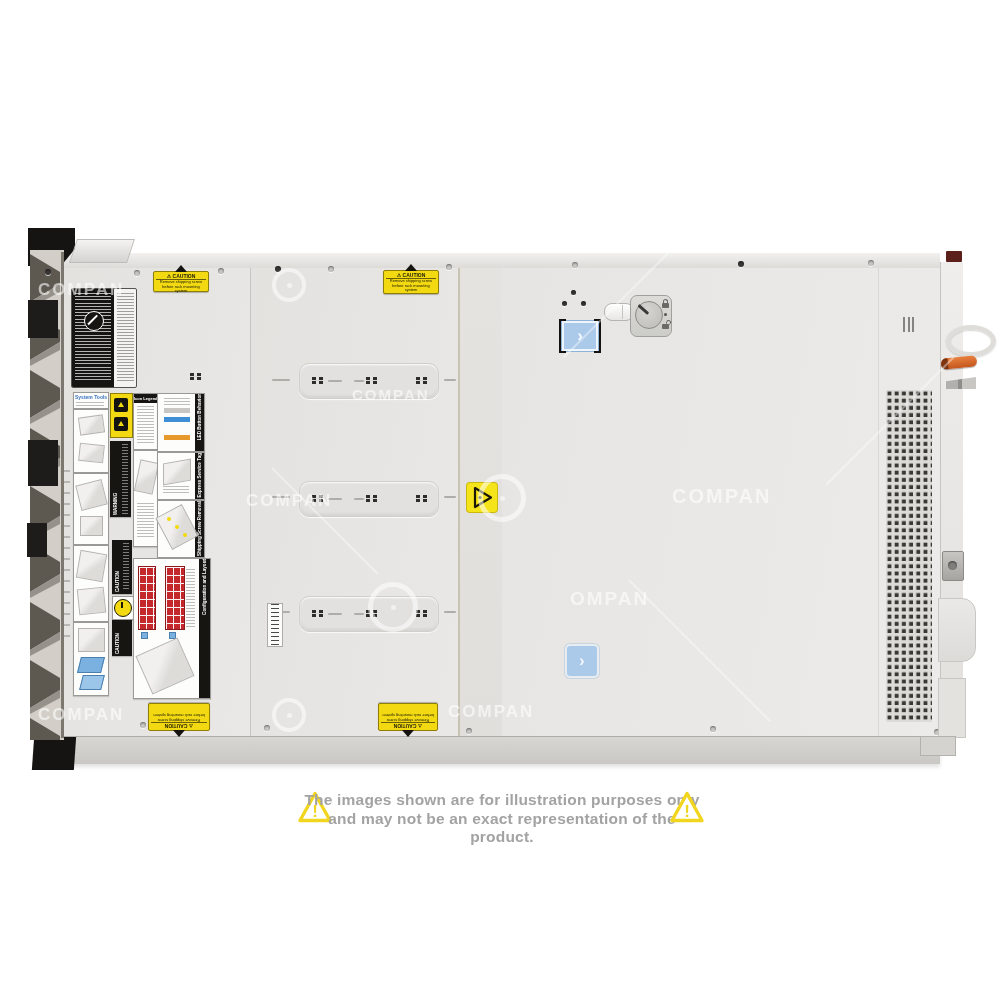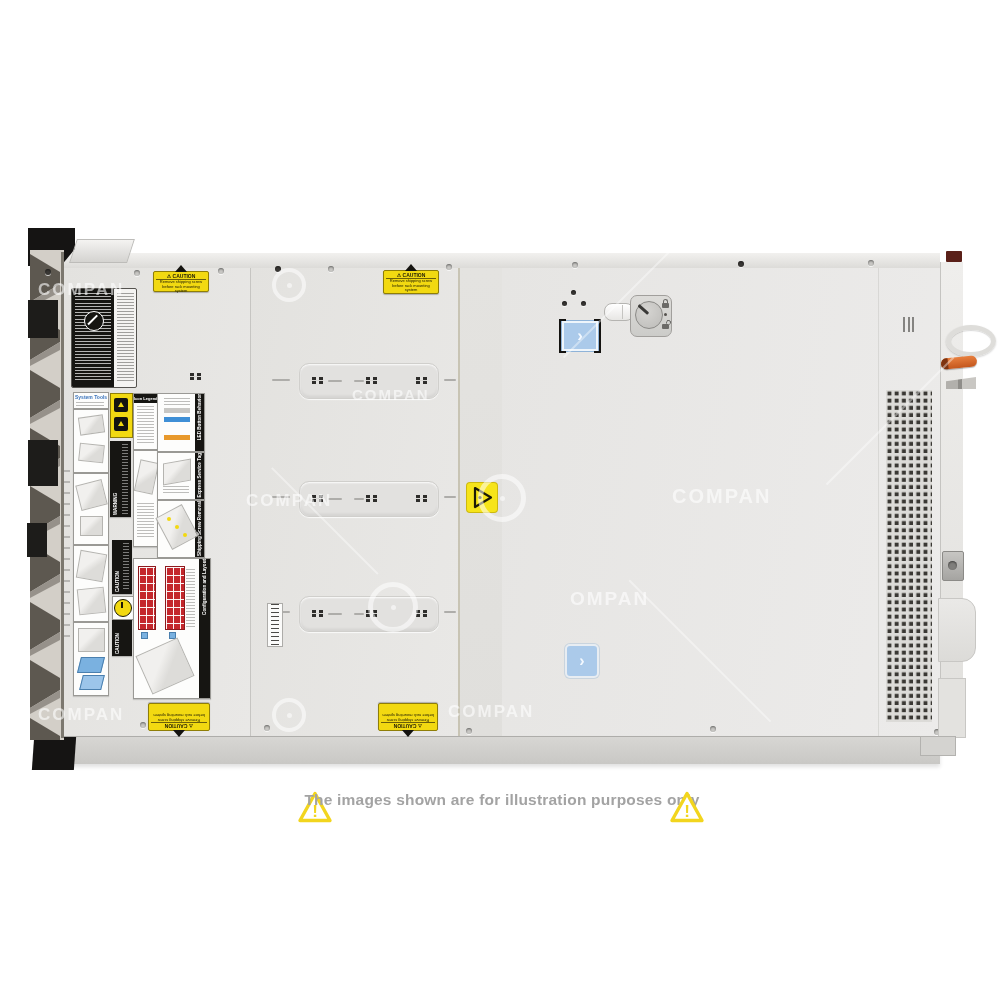--- a/index.html
+++ b/index.html
@@ -416,19 +416,20 @@
   <div class="abs streak" style="left:600px;top:650px;width:200px;transform:rotate(45deg);"></div>
   <div class="abs streak" style="left:250px;top:520px;width:150px;transform:rotate(45deg);"></div>
   <div class="abs streak" style="left:800px;top:420px;width:180px;transform:rotate(-45deg);"></div>
 
   <svg class="abs tri" style="left:297px;top:790px;" viewBox="0 0 36 34">
     <polygon points="18,3.5 33,30.5 3,30.5" fill="#ffffff" stroke="#f2d51e" stroke-width="3.4" stroke-linejoin="round"></polygon>
     <text x="18" y="27" text-anchor="middle" font-size="17" font-weight="bold" fill="#f2d51e" font-family="Liberation Sans, sans-serif">!</text>
   </svg>
   <div class="abs disc-text">
     <div>The images shown are for illustration purposes only</div>
+    <div>and may not be an exact representation of the product.</div>
   </div>
   <svg class="abs tri" style="left:669px;top:790px;" viewBox="0 0 36 34">
     <polygon points="18,3.5 33,30.5 3,30.5" fill="#ffffff" stroke="#f2d51e" stroke-width="3.4" stroke-linejoin="round"></polygon>
     <text x="18" y="27" text-anchor="middle" font-size="17" font-weight="bold" fill="#f2d51e" font-family="Liberation Sans, sans-serif">!</text>
   </svg>
 
 </div>
 
 </body></html>

